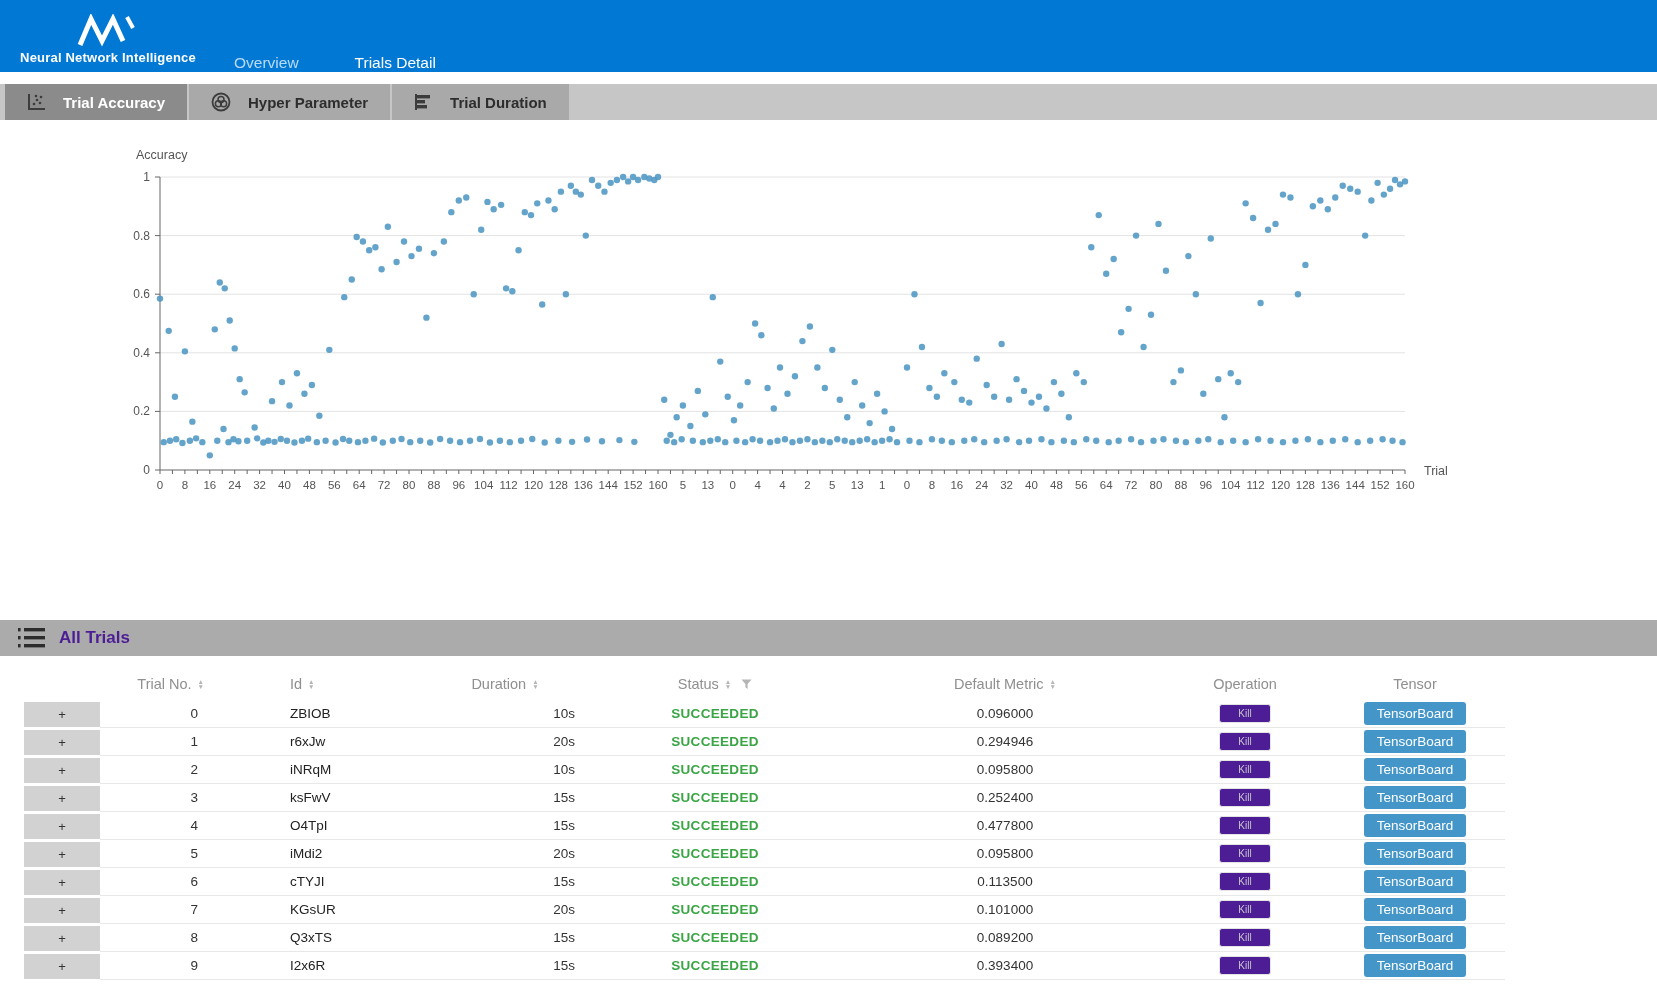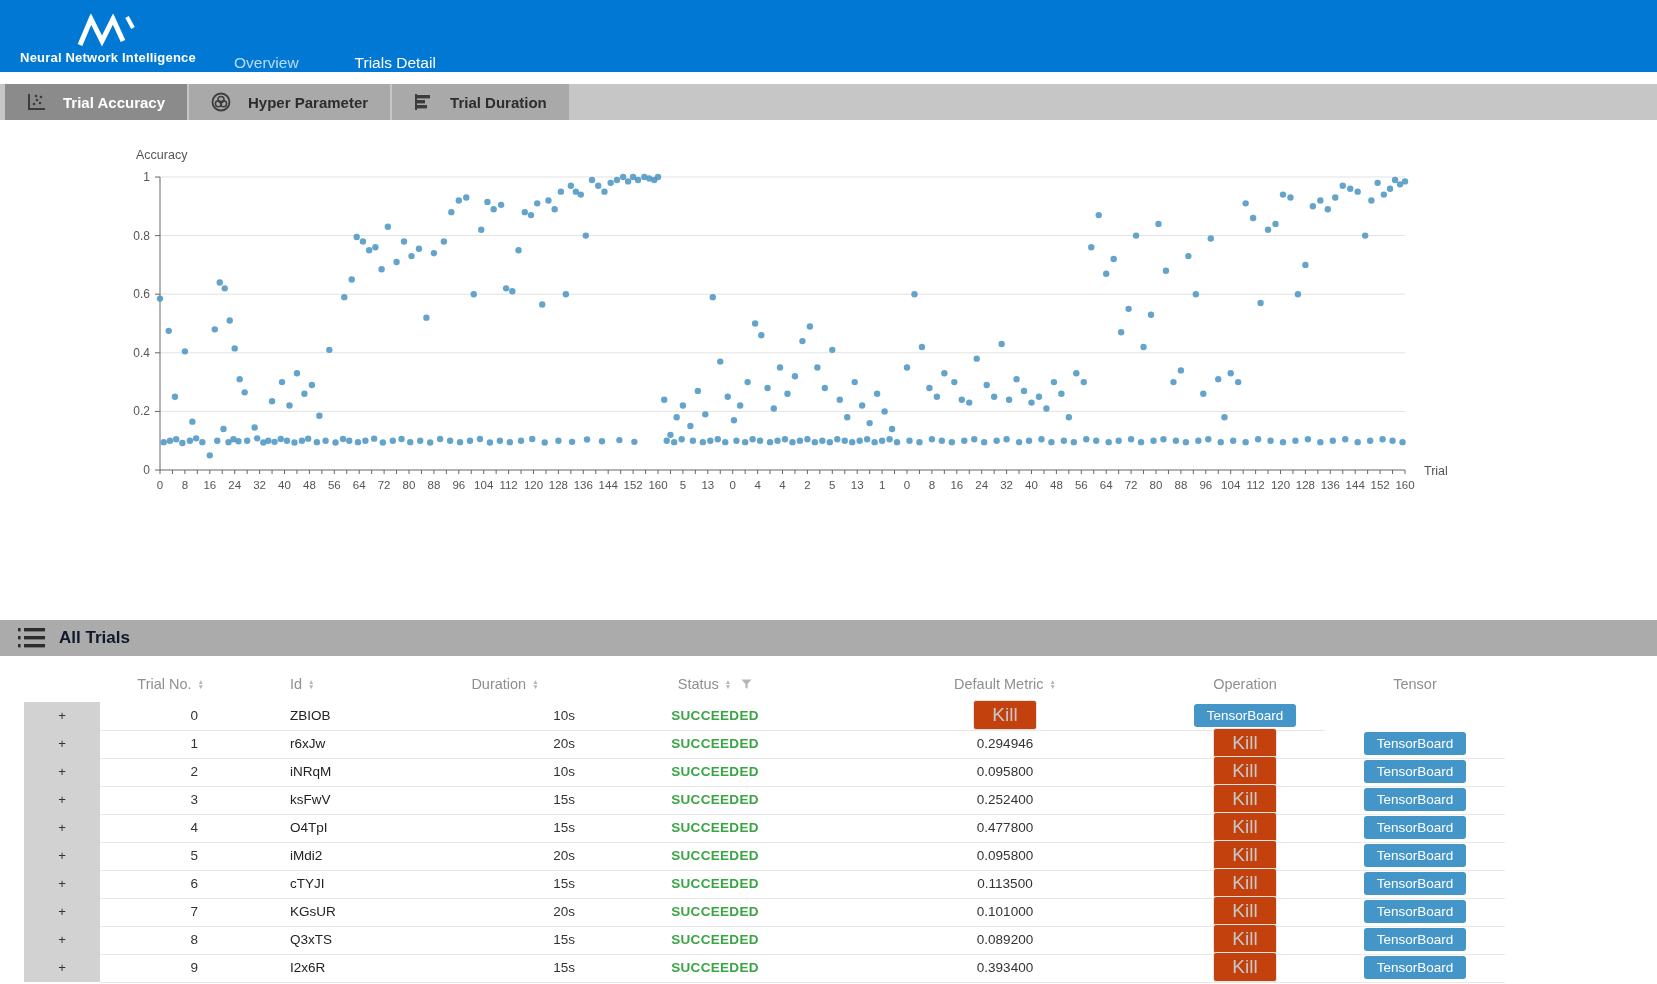--- a/index.html
+++ b/index.html
@@ -24,21 +24,21 @@
   .subtab:first-child { margin-left:5px; }
   .subtab.active { background:#8b8b8b; color:#fff; }
   .subtab svg { display:block; }
   
   .chart-wrap { position:relative; height:500px; background:#fff; }
   .chart-wrap svg.main { position:absolute; left:0; top:0; }
   .axis-title-y { position:absolute; left:136px; top:28px; font-size:12.5px; color:#555; }
   .axis-title-x { position:absolute; left:1424px; top:344px; font-size:12.5px; color:#555; }
   
   .section-bar { height:36px; background:#ababab; display:flex; align-items:center; padding-left:18px; gap:14px; }
-  .section-title { font-size:17px; font-weight:bold; color:#0f172a; }
+  .section-title { font-size:17px; font-weight:bold; color:#4c1d95; }
   
   .trials-table { margin:12px 24px 0 24px; }
   .t-grid { display:grid; grid-template-columns:76px 110px 175px 200px 260px 320px 160px 180px; align-items:center; }
   .t-header { height:32px; color:#8f8f8f; font-size:14.5px; }
   .t-header .hcell { display:flex; align-items:center; gap:6px; }
   .align-right { justify-content:flex-end; text-align:right; }
   .align-center { justify-content:center; text-align:center; }
   .align-left { justify-content:flex-start; text-align:left; }
   .hcell.col-id { padding-left:80px; }
   .hcell.col-trialno { padding-right:6px; }
@@ -48,22 +48,22 @@
   .trow { height:28px; }
   .trow .cell { height:100%; display:flex; align-items:center; font-size:13.5px; border-bottom:1px solid #e8e8e8; }
   .cell-expander { border-bottom:none !important; padding:1.5px 0; }
   .expander-btn { width:100%; height:100%; background:#d2d2d2; border:none; font-size:13px; color:#333; cursor:pointer; }
   .cell-trialno { justify-content:flex-end; padding-right:12px; }
   .cell-id { padding-left:80px; color:#222; }
   .cell-duration { justify-content:flex-end; padding-right:10px; }
   .cell-status { justify-content:center; font-weight:bold; font-size:13px; letter-spacing:.3px; }
   .cell-metric { justify-content:center; }
   .cell-op, .cell-tb { justify-content:center; }
-  .kill-btn { padding:3px 18px; background:#c2410c; border:1px solid #e4e4e4; border-radius:3px;
-              color:#c8c8c8; font-size:19px; cursor:not-allowed; }
+  .kill-btn { padding:3px 18px; background:#4c1d95; border:1px solid #e4e4e4; border-radius:3px;
+              color:#c8c8c8; font-size:10px; cursor:not-allowed; }
   .tb-btn { padding:4px 13px; border:none; border-radius:3px; color:#fff; font-size:13.5px; cursor:pointer; }
   
   .pagination { margin-top:18px; display:flex; justify-content:flex-end; align-items:center; gap:8px; padding-right:140px; }
   .page-btn { min-width:30px; height:30px; padding:0 6px; display:flex; align-items:center; justify-content:center;
               border:1px solid #d9d9d9; border-radius:4px; background:#fff; font-size:14px; color:#555; cursor:pointer; }
   .page-btn.active { border-color:#1890ff; color:#1890ff; }
   .page-btn.disabled { color:#ccc; cursor:default; }
   .page-ellipsis { border:none; color:#c0c0c0; letter-spacing:2px; font-size:12px; cursor:default; }
 </style>
 </head>
@@ -659,20 +659,21 @@
     </div>
   <div id="trials-table-body">
       <div class="t-grid trow">
         <div class="cell cell-expander">
           <button class="expander-btn">+</button>
         </div>
         <div class="cell cell-trialno">0</div>
         <div class="cell cell-id">ZBIOB</div>
         <div class="cell cell-duration">10s</div>
         <div class="cell cell-status" style="color: rgb(58, 165, 69);">SUCCEEDED</div>
+        <div class="cell cell-metric">0.096000</div>
         <div class="cell cell-op">
           <button class="kill-btn">Kill</button>
         </div>
         <div class="cell cell-tb">
           <button class="tb-btn" style="background: rgb(69, 150, 200);">TensorBoard</button>
         </div>
       </div>
       <div class="t-grid trow">
         <div class="cell cell-expander">
           <button class="expander-btn">+</button>

